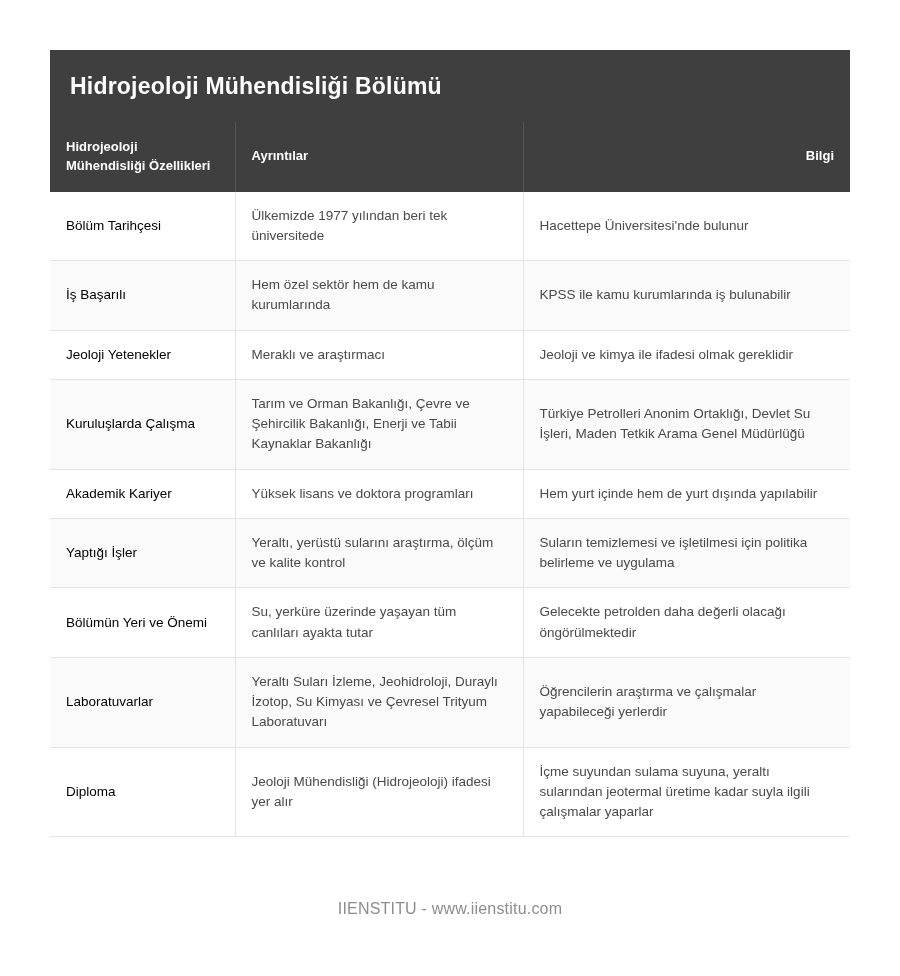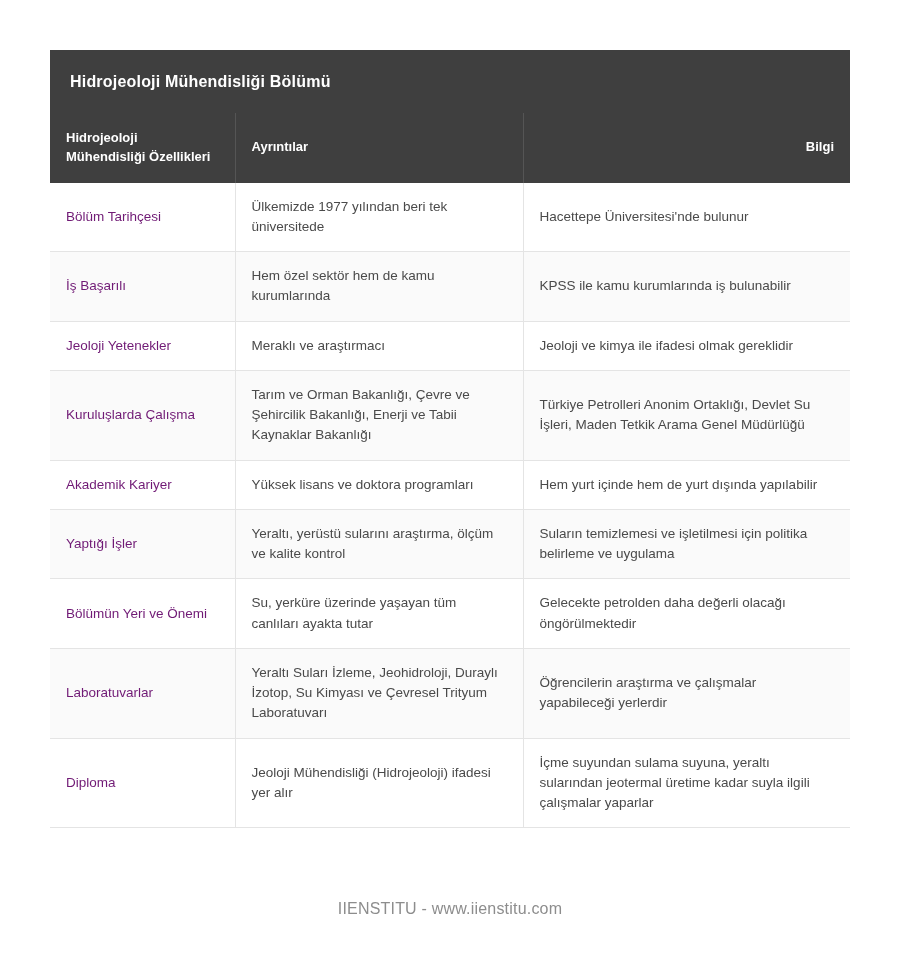--- a/index.html
+++ b/index.html
@@ -23,21 +23,21 @@
   }
   .table-wrap {
     position: absolute;
     left: 50px;
     top: 50px;
     width: 800px;
   }
   .title-bar {
     background: #3f3f3f;
     color: #ffffff;
-    font-size: 16px;
+    font-size: 23px;
     font-weight: bold;
     padding: 23px 20px 22px 20px;
     box-sizing: border-box;
     letter-spacing: 0.2px;
   }
   table {
     border-collapse: collapse;
     width: 800px;
     table-layout: fixed;
   }
@@ -65,21 +65,21 @@
     padding: 14px 16px;
     border-bottom: 1px solid #e4e4e4;
     border-right: 1px solid #e4e4e4;
     background: #ffffff;
   }
   tbody td:last-child { border-right: none; }
   tbody tr:nth-child(even) td { background: #fafafa; }
   tbody tr:last-child td { border-bottom: 1px solid #e4e4e4; }
 
   .col-label {
-    color: #701a75;
+    color: #000000;
   }
   .footer {
     position: absolute;
     left: 0;
     right: 0;
     top: 900px;
     text-align: center;
     font-size: 16px;
     color: #8d8d8d;
     letter-spacing: 0.2px;

